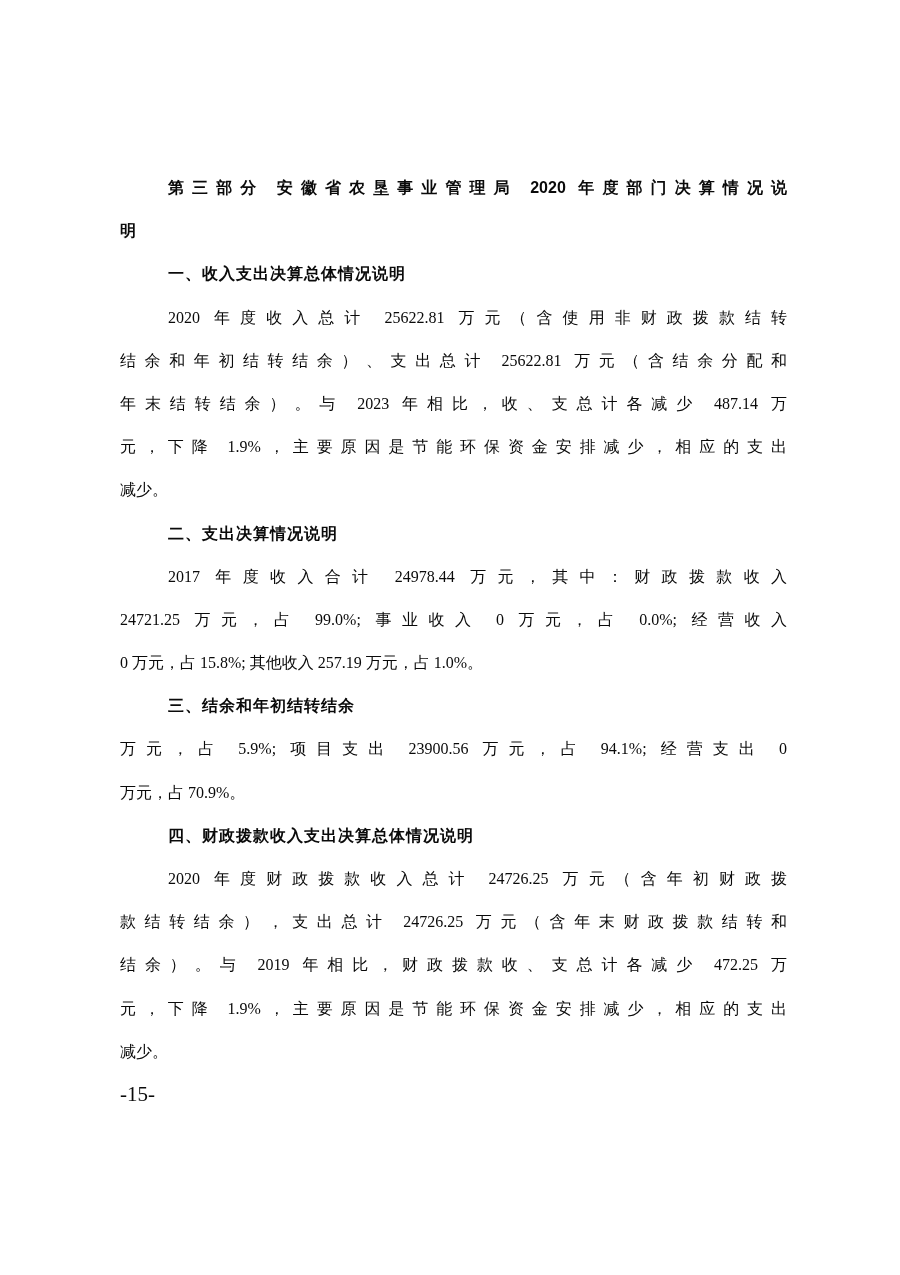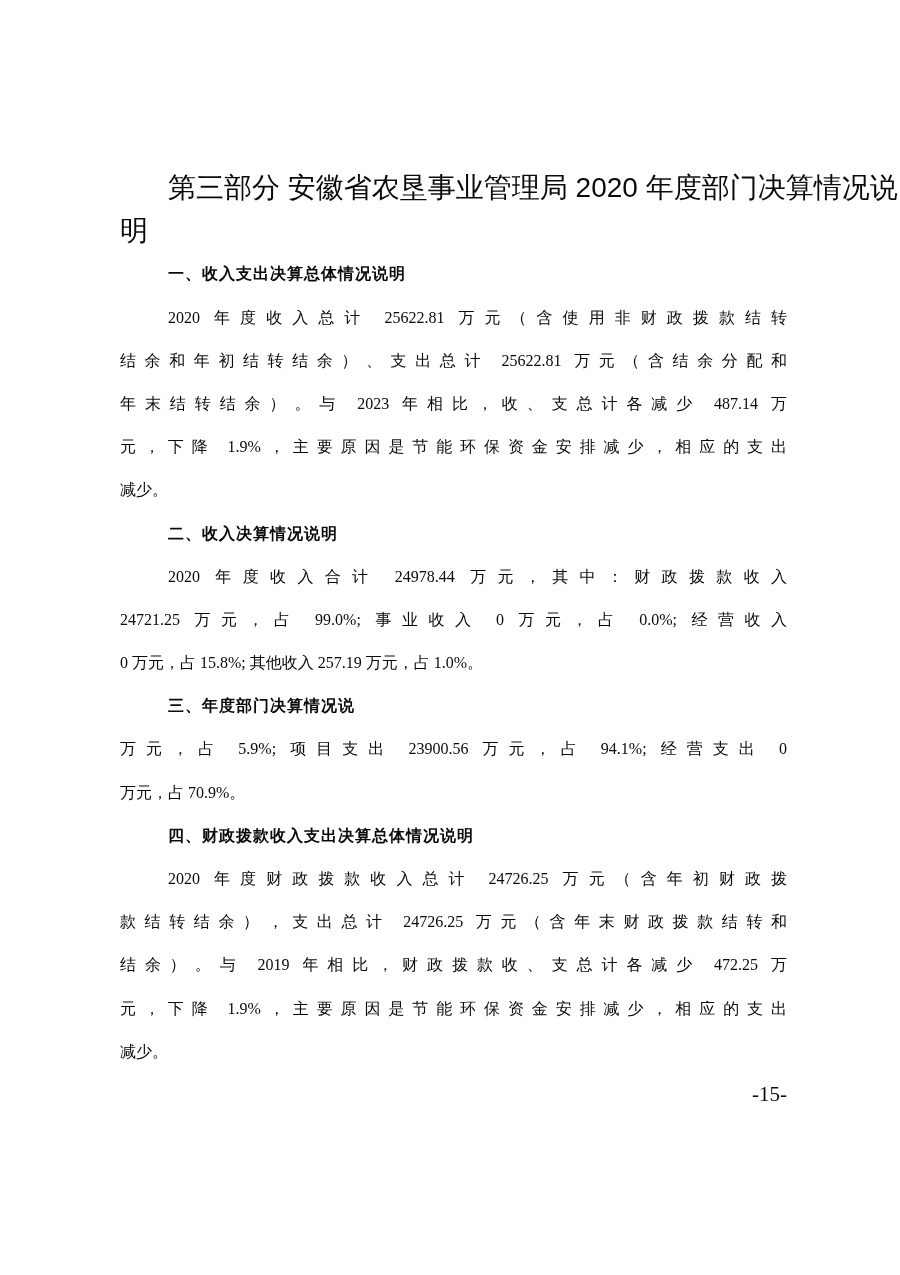--- a/index.html
+++ b/index.html
@@ -40,32 +40,32 @@
   .line.heading {
     font-family: "Liberation Sans", "DejaVu Sans", sans-serif;
     font-weight: 700;
     font-size: 16px;
     text-indent: 48px;
     text-align-last: left;
     letter-spacing: 1px;
   }
   .line.title-line {
     font-family: "Liberation Sans", "DejaVu Sans", sans-serif;
-    font-weight: 400;
-    font-size: 28px;
+    font-weight: 700;
+    font-size: 16px;
   }
   .line.title-line.first {
     text-indent: 48px;
   }
   .page-number {
     font-family: "Liberation Serif", "DejaVu Serif", serif;
     font-size: 21px;
     line-height: 43.2px;
     height: 43.2px;
-    text-align: right;
+    text-align: left;
     color: #0a0a0a;
   }
 </style>
 </head>
 <body>
 
 <div class="page">
   <div class="content">
 
     <div>
@@ -76,28 +76,28 @@
     <section>
       <div class="line heading">一、收入支出决算总体情况说明</div>
       <div class="line first">2020 年度收入总计 25622.81 万元（含使用非财政拨款结转</div>
       <div class="line">结余和年初结转结余）、支出总计 25622.81 万元（含结余分配和</div>
       <div class="line">年末结转结余）。与 2023 年相比，收、支总计各减少 487.14 万</div>
       <div class="line">元，下降 1.9%，主要原因是节能环保资金安排减少，相应的支出</div>
       <div class="line last">减少。</div>
     </section>
 
     <section>
-      <div class="line heading">二、收入决算情况说明</div>
-      <div class="line first">2020 年度收入合计 24978.44 万元，其中：财政拨款收入</div>
+      <div class="line heading">二、支出决算情况说明</div>
+      <div class="line first">2017 年度收入合计 24978.44 万元，其中：财政拨款收入</div>
       <div class="line">24721.25 万元，占 99.0%; 事业收入 0 万元，占 0.0%; 经营收入</div>
       <div class="line last">0 万元，占 15.8%; 其他收入 257.19 万元，占 1.0%。</div>
     </section>
 
     <section>
-      <div class="line heading">三、年度部门决算情况说</div>
+      <div class="line heading">三、结余和年初结转结余</div>
       <div class="line">万元，占 5.9%; 项目支出 23900.56 万元，占 94.1%; 经营支出 0</div>
       <div class="line last">万元，占 70.9%。</div>
     </section>
 
     <section>
       <div class="line heading">四、财政拨款收入支出决算总体情况说明</div>
       <div class="line first">2020 年度财政拨款收入总计 24726.25 万元（含年初财政拨</div>
       <div class="line">款结转结余），支出总计 24726.25 万元（含年末财政拨款结转和</div>
       <div class="line">结余）。与 2019 年相比，财政拨款收、支总计各减少 472.25 万</div>
       <div class="line">元，下降 1.9%，主要原因是节能环保资金安排减少，相应的支出</div>

